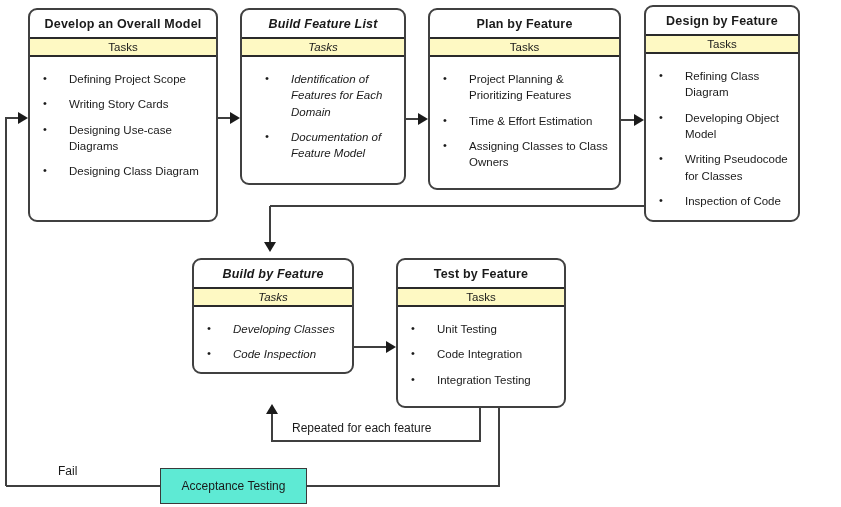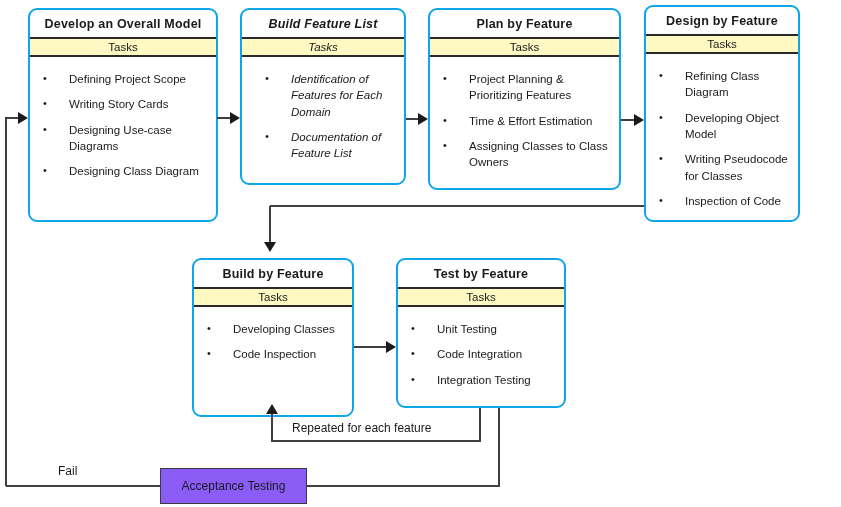--- a/index.html
+++ b/index.html
@@ -1,21 +1,21 @@
 <!DOCTYPE html>
 <html><head>
 <meta charset="utf-8">
 <style>
   html,body{margin:0;padding:0;background:#ffffff;}
   #stage{
     position:relative;width:841px;height:507px;background:#ffffff;overflow:hidden;
     font-family:"Liberation Sans","DejaVu Sans",sans-serif;color:#1a1a1a;
   }
   .pbox{
-    position:absolute;background:#ffffff;border:2px solid #0ea5e9;
+    position:absolute;background:#ffffff;border:2px solid #404040;
     border-radius:9px;box-sizing:border-box;overflow:hidden;
   }
   .pbox-title{
     height:27px;display:flex;align-items:center;justify-content:center;
     font-weight:bold;font-size:12.5px;letter-spacing:.2px;
   }
   .pbox-tasks{
     height:20px;background:#fef9c3;border-top:2px solid #2a2a2a;border-bottom:2px solid #2a2a2a;
     display:flex;align-items:center;justify-content:center;font-size:11.5px;box-sizing:border-box;
   }
@@ -25,26 +25,26 @@
   }
   .pbox-body.indent{padding-left:20px;}
   .titem{display:flex;align-items:flex-start;}
   .dot{flex:0 0 26px;width:26px;padding-left:3px;font-size:11px;}
   .txt{flex:1;padding-right:2px;}
 
   #b1{left:28px;top:8px;width:190px;height:214px;}
   #b2{left:240px;top:8px;width:166px;height:177px;font-style:italic;}
   #b3{left:428px;top:8px;width:193px;height:182px;}
   #b4{left:644px;top:5px;width:156px;height:217px;}
-  #b5{left:192px;top:258px;width:162px;height:159px;}
+  #b5{left:192px;top:258px;width:162px;height:116px;font-style:italic;}
   #b6{left:396px;top:258px;width:170px;height:150px;}
 
   #acceptance-box{
     position:absolute;left:160px;top:468px;width:147px;height:36px;
-    border:1.5px solid #3a3a3a;background:#8b5cf6;box-sizing:border-box;
+    border:1.5px solid #3a3a3a;background:#5eead4;box-sizing:border-box;
     display:flex;align-items:center;justify-content:center;font-size:12px;
   }
 
   .line{position:absolute;background:#3f3f3f;}
   .ah-r{position:absolute;width:0;height:0;border-top:6px solid transparent;border-bottom:6px solid transparent;border-left:10px solid #1b1b1b;}
   .ah-d{position:absolute;width:0;height:0;border-left:6px solid transparent;border-right:6px solid transparent;border-top:10px solid #1b1b1b;}
   .ah-u{position:absolute;width:0;height:0;border-left:6px solid transparent;border-right:6px solid transparent;border-bottom:10px solid #1b1b1b;}
 
   .flabel{position:absolute;font-size:12px;}
   #repeated-label{left:292px;top:421px;width:180px;text-align:left;}
@@ -81,21 +81,21 @@
   <div class="pbox" id="b2">
     <div class="pbox-title">Build Feature List</div>
     <div class="pbox-tasks">Tasks</div>
     <div class="pbox-body indent">
       <div class="titem">
           <span class="dot">•</span>
           <span class="txt">Identification of Features for Each Domain</span>
         </div>
       <div class="titem">
           <span class="dot">•</span>
-          <span class="txt">Documentation of Feature List</span>
+          <span class="txt">Documentation of Feature Model</span>
         </div>
     </div>
   </div>
 
   <div class="pbox" id="b3">
     <div class="pbox-title">Plan by Feature</div>
     <div class="pbox-tasks">Tasks</div>
     <div class="pbox-body">
       <div class="titem">
           <span class="dot">•</span>

